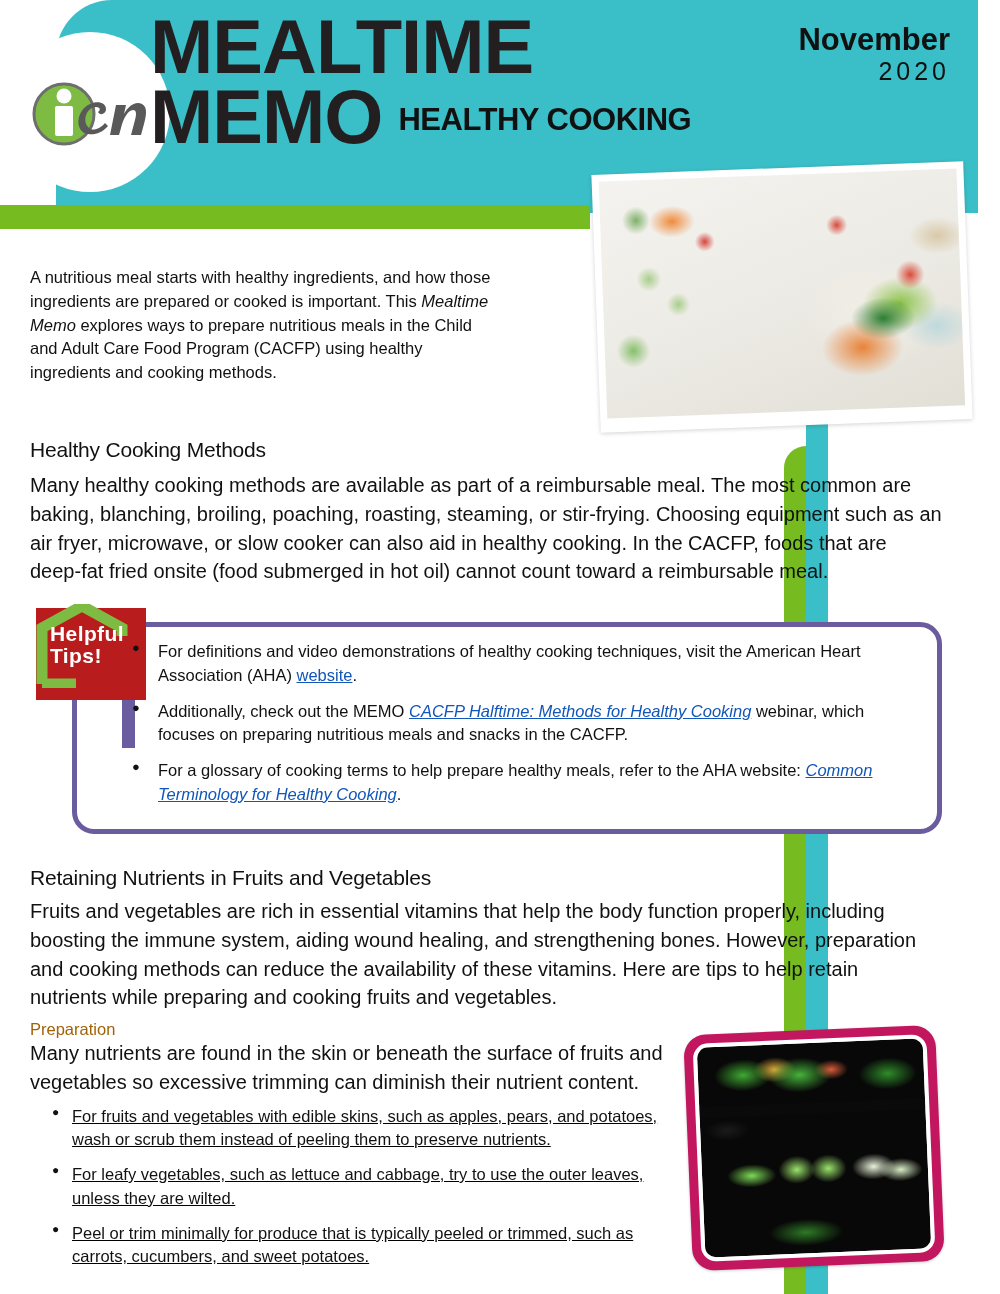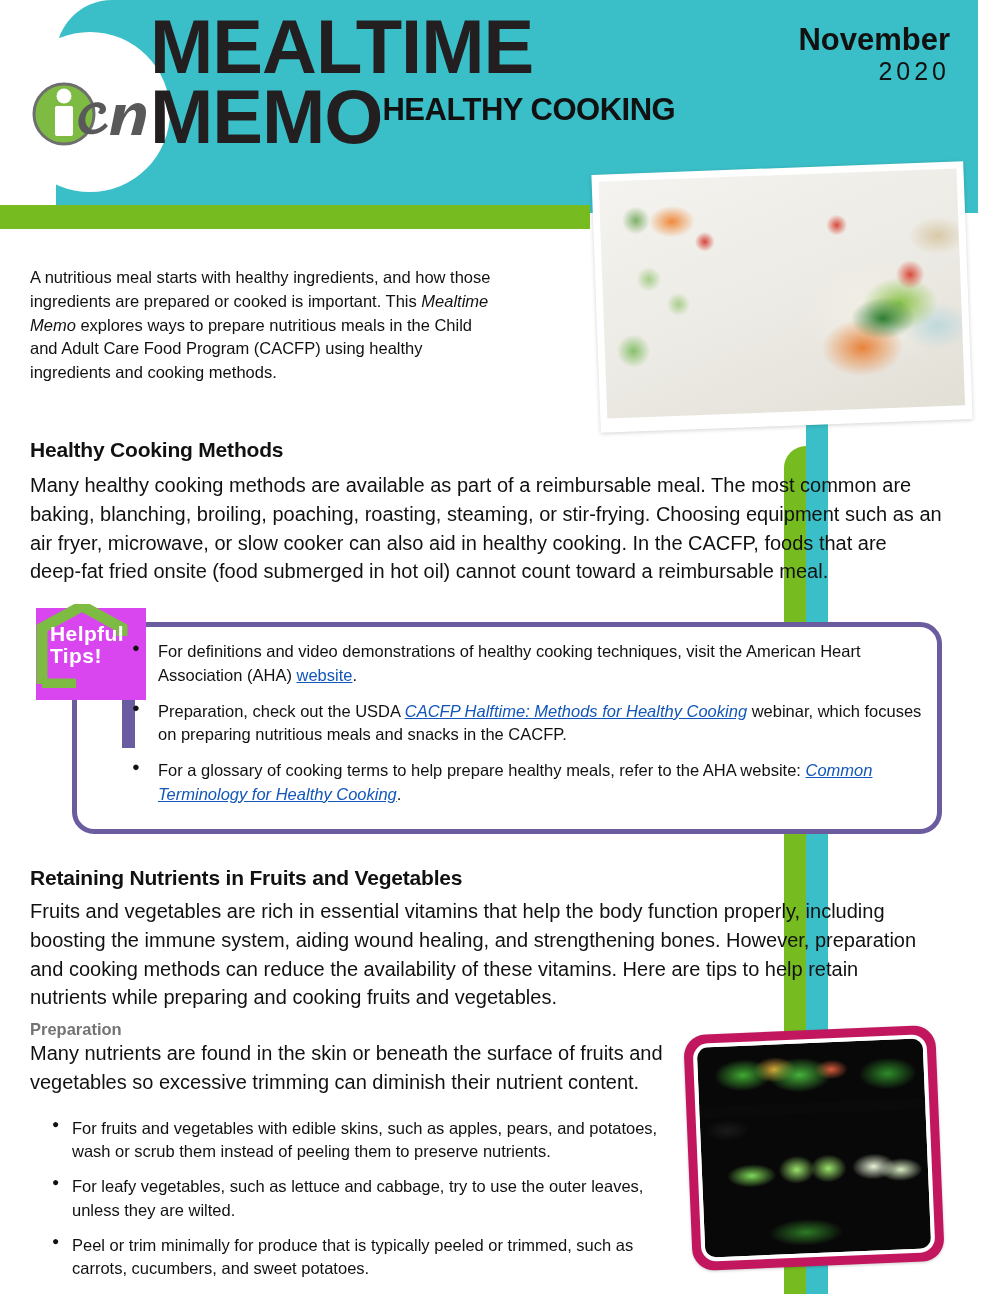--- a/index.html
+++ b/index.html
@@ -41,21 +41,21 @@
   .green-under-bar {
     position: absolute; left: 0; top: 205px; width: 590px; height: 24px;
     background: #76BC21;
   }
   .title-block { position: absolute; left: 150px; top: 12px; }
   .title-main {
     font-size: 76px; font-weight: bold; color: #231F20;
     letter-spacing: -1px; line-height: 0.92;
     font-family: "Liberation Sans", sans-serif;
   }
-  .title-line2 { display: flex; align-items: center; }
+  .title-line2 { display: flex; align-items: flex-end; gap: 16px; }
   .title-sub {
     font-size: 31px; font-weight: bold; color: #111;
     letter-spacing: -0.5px; padding-bottom: 14px; white-space: nowrap;
   }
   .date-block {
     position: absolute; right: 28px; top: 24px; text-align: right;
   }
   .date-month { font-size: 31px; font-weight: bold; color: #111; line-height: 1.05; }
   .date-year { font-size: 25px; color: #111; letter-spacing: 4px; line-height: 1.15; }
 
@@ -89,40 +89,40 @@
   }
 
   
   .intro {
     position: absolute; left: 30px; top: 266px; width: 468px;
     font-size: 16.5px; line-height: 1.44; color: #111;
   }
   .intro em { font-style: italic; }
 
   .sec-h {
-    font-size: 21px; font-weight: bold; color: #111; letter-spacing: -0.2px;
+    font-size: 21px; font-weight: normal; color: #111; letter-spacing: -0.2px;
   }
   .body-p { font-size: 20px; line-height: 1.44; color: #111; }
 
   .sec-methods { position: absolute; left: 30px; top: 438px; width: 912px; }
   .sec-methods .sec-h { margin-bottom: 9px; }
 
   
   .tips-wrap { position: absolute; left: 28px; top: 600px; width: 914px; height: 238px; }
   .tips-box {
     position: absolute; left: 44px; top: 22px; width: 870px; height: 212px;
     border: 5px solid #6A5C9E; border-radius: 22px; background: #fff;
   }
   .tips-badge-stem {
     position: absolute; left: 94px; top: 98px; width: 13px; height: 50px;
     background: #6A5C9E;
   }
   .tips-badge {
     position: absolute; left: 8px; top: 8px; width: 110px; height: 92px;
-    background: #d946ef;
+    background: #b91c1c;
   }
   .house-outline {
     position: absolute; left: 0px; top: -4px; width: 92px; height: 84px;
   }
   .tips-badge-label {
     position: absolute; left: 14px; top: 15px; width: 94px;
     color: #fff; font-size: 21px; font-weight: bold; line-height: 1.07;
     letter-spacing: 0.4px;
   }
   .tips-list {
@@ -136,22 +136,22 @@
   }
   a.lnk { color: #1156B8; text-decoration: underline; }
   a.lnk.ital { font-style: italic; }
 
   
   .sec-retain { position: absolute; left: 30px; top: 866px; width: 908px; }
   .sec-retain .sec-h { margin-bottom: 7px; }
 
   
   .sec-prep { position: absolute; left: 30px; top: 1020px; width: 650px; }
-  .prep-h { font-size: 16.5px; font-weight: bold; color: #737373; }
-  .prep-list { margin-top: 20px; }
+  .prep-h { font-size: 16.5px; font-weight: normal; color: #a16207; }
+  .prep-list { margin-top: 8px; text-decoration: underline; }
   .prep-list li {
     list-style: none; position: relative; padding-left: 42px;
     font-size: 16.5px; line-height: 1.44; color: #111; margin-bottom: 11px;
   }
   .prep-list li::before {
     content: "\25CF"; position: absolute; left: 22px; top: -1px; font-size: 12px; color: #111;
   }
 
   
   .produce-photo {
@@ -246,21 +246,21 @@
         <path d="M6 80 L40 80" fill="none" stroke="#7DBB42" stroke-width="11"></path>
       </svg>
       <div class="tips-badge-label">
         <div>Helpful</div>
         <div>Tips!</div>
       </div>
     </div>
   </div>
   <ul class="tips-list" id="tips-list">
       <li><span>For definitions and video demonstrations of healthy cooking techniques, visit the American Heart Association (AHA) </span><a class="lnk" href="#">website</a><span>.</span></li>
-      <li><span>Preparation, check out the USDA </span><a class="lnk ital" href="#">CACFP Halftime: Methods for Healthy Cooking</a><span> webinar, which focuses on preparing nutritious meals and snacks in the CACFP.</span></li>
+      <li><span>Additionally, check out the MEMO </span><a class="lnk ital" href="#">CACFP Halftime: Methods for Healthy Cooking</a><span> webinar, which focuses on preparing nutritious meals and snacks in the CACFP.</span></li>
       <li><span>For a glossary of cooking terms to help prepare healthy meals, refer to the AHA website: </span><a class="lnk ital" href="#">Common Terminology for Healthy Cooking</a><span>.</span></li>
     </ul>
 
   <div class="sec-retain">
     <h2 class="sec-h">Retaining Nutrients in Fruits and Vegetables</h2>
     <p class="body-p">Fruits and vegetables are rich in essential vitamins that help the body function properly, including boosting the immune system, aiding wound healing, and strengthening bones. However, preparation and cooking methods can reduce the availability of these vitamins. Here are tips to help retain nutrients while preparing and cooking fruits and vegetables.</p>
   </div>
 
   <div class="sec-prep">
     <h3 class="prep-h">Preparation</h3>

